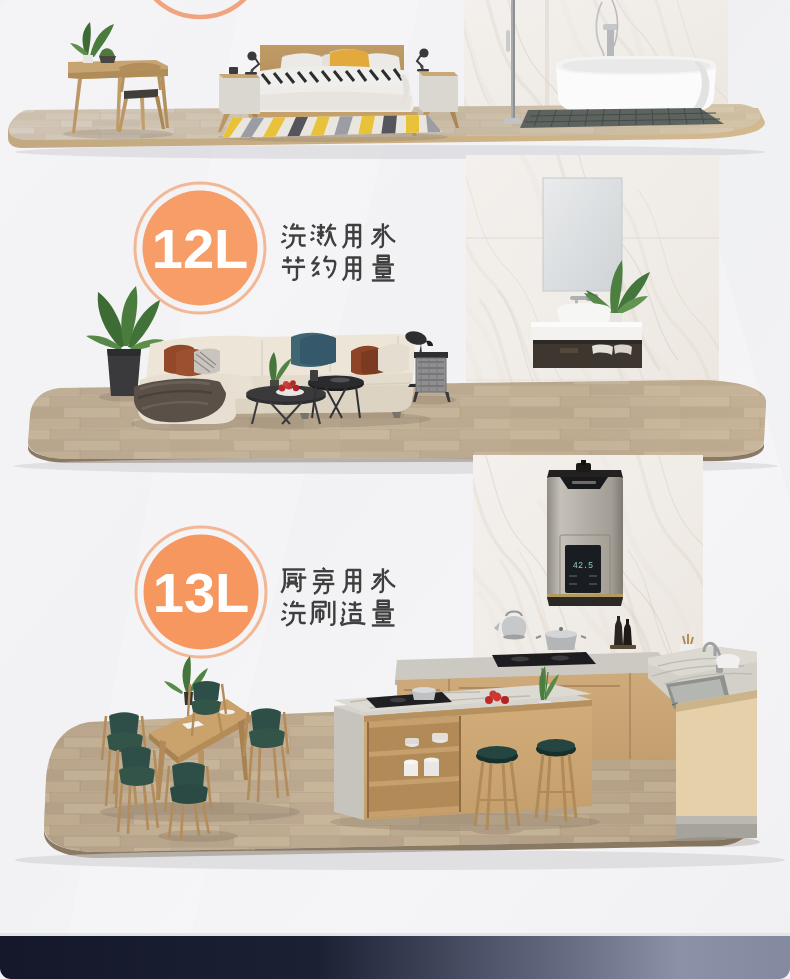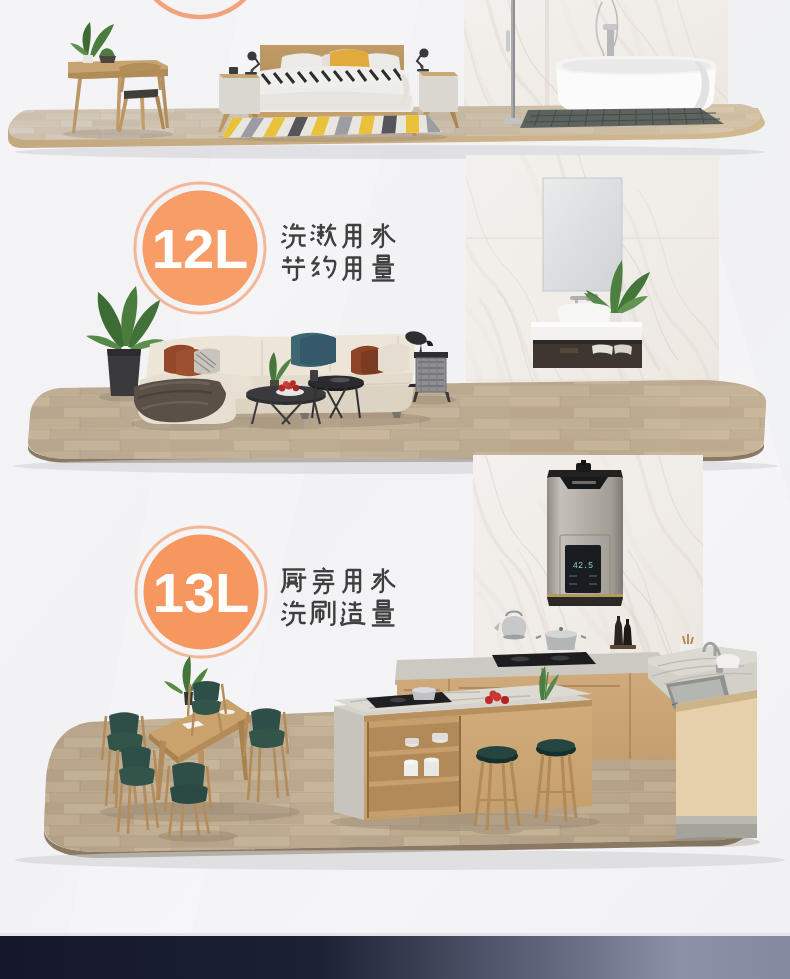--- a/index.html
+++ b/index.html
@@ -1,16 +1,16 @@
 <!DOCTYPE html>
 <html><head>
 <meta charset="utf-8">
 <style>
 html,body{margin:0;padding:0;background:#f2f2f4;}
-#stage{position:relative;width:790px;height:979px;overflow:hidden;font-family:"Liberation Sans",sans-serif;}
+#stage{position:relative;width:790px;height:979px;overflow:hidden;font-family:"Liberation Sans",sans-serif;border-radius:11px;}
 svg{display:block;}
 </style>
 </head>
 <body>
 <div id="stage">
 <svg width="790" height="979" viewBox="0 0 790 979">
 <defs>
 <linearGradient id="bgG" x1="0" y1="0" x2="1" y2="1">
 <stop offset="0" stop-color="#f4f3f5"></stop>
           <stop offset="0.45" stop-color="#f2f1f3"></stop>

